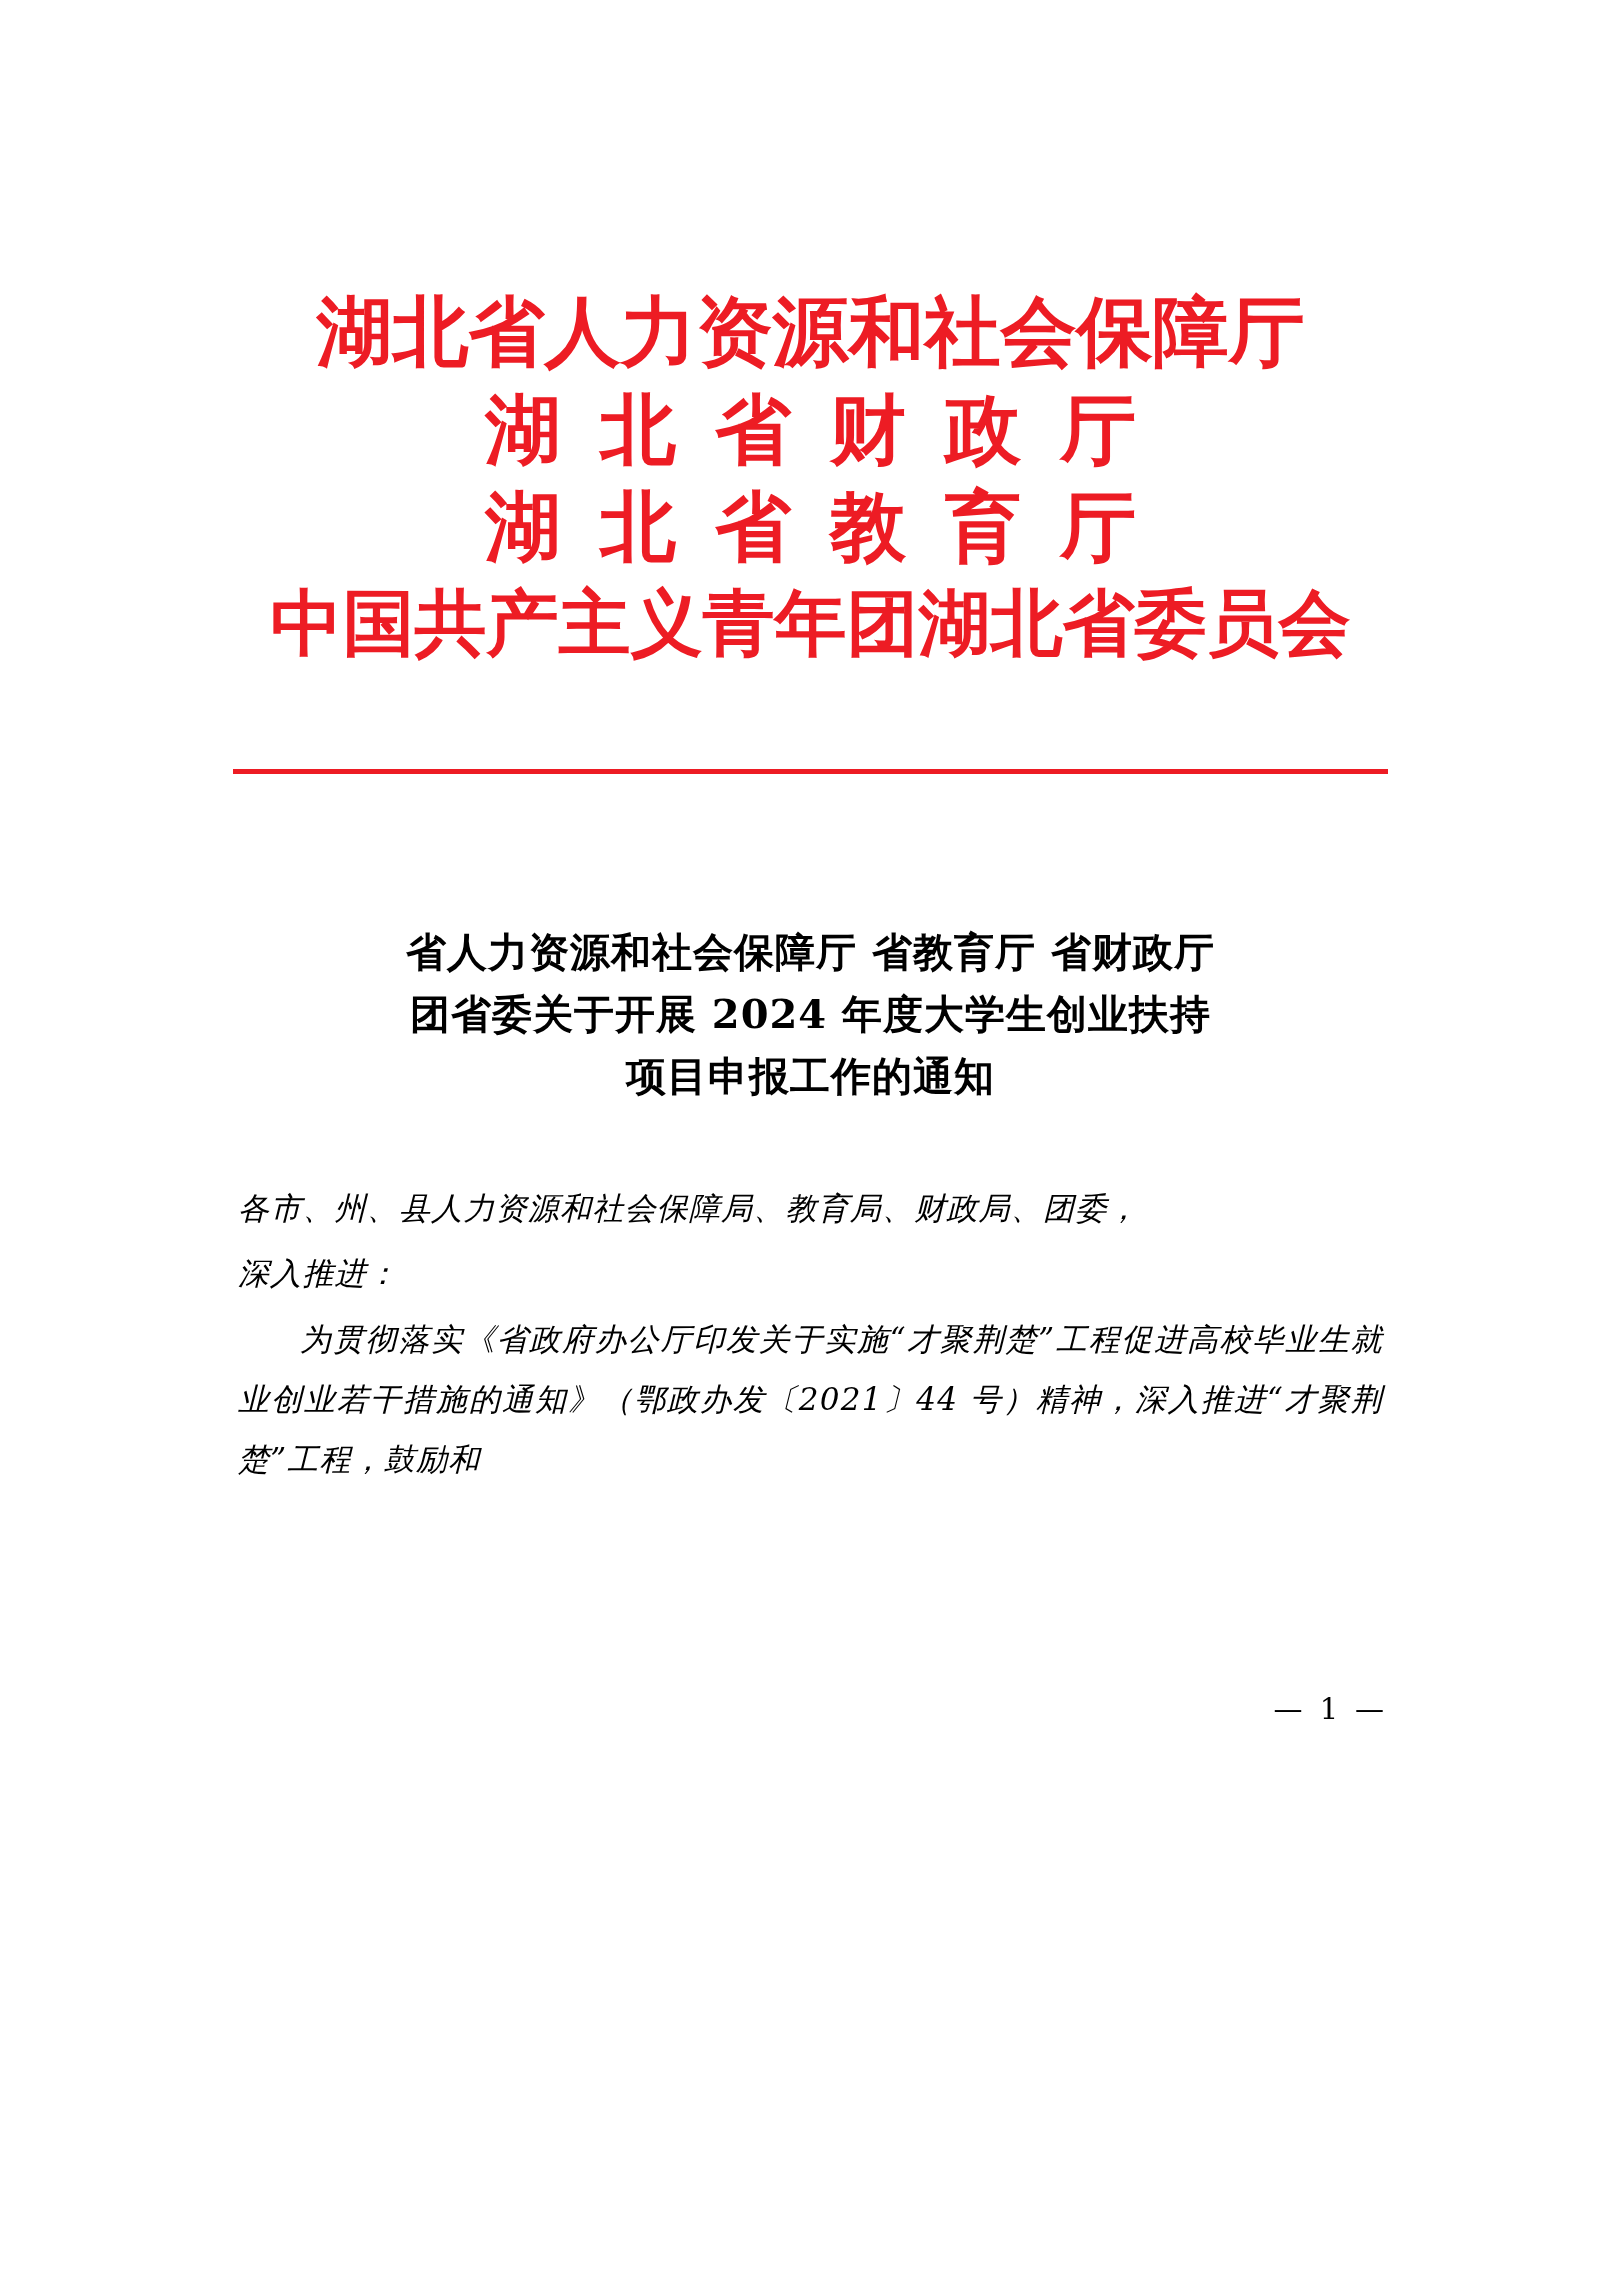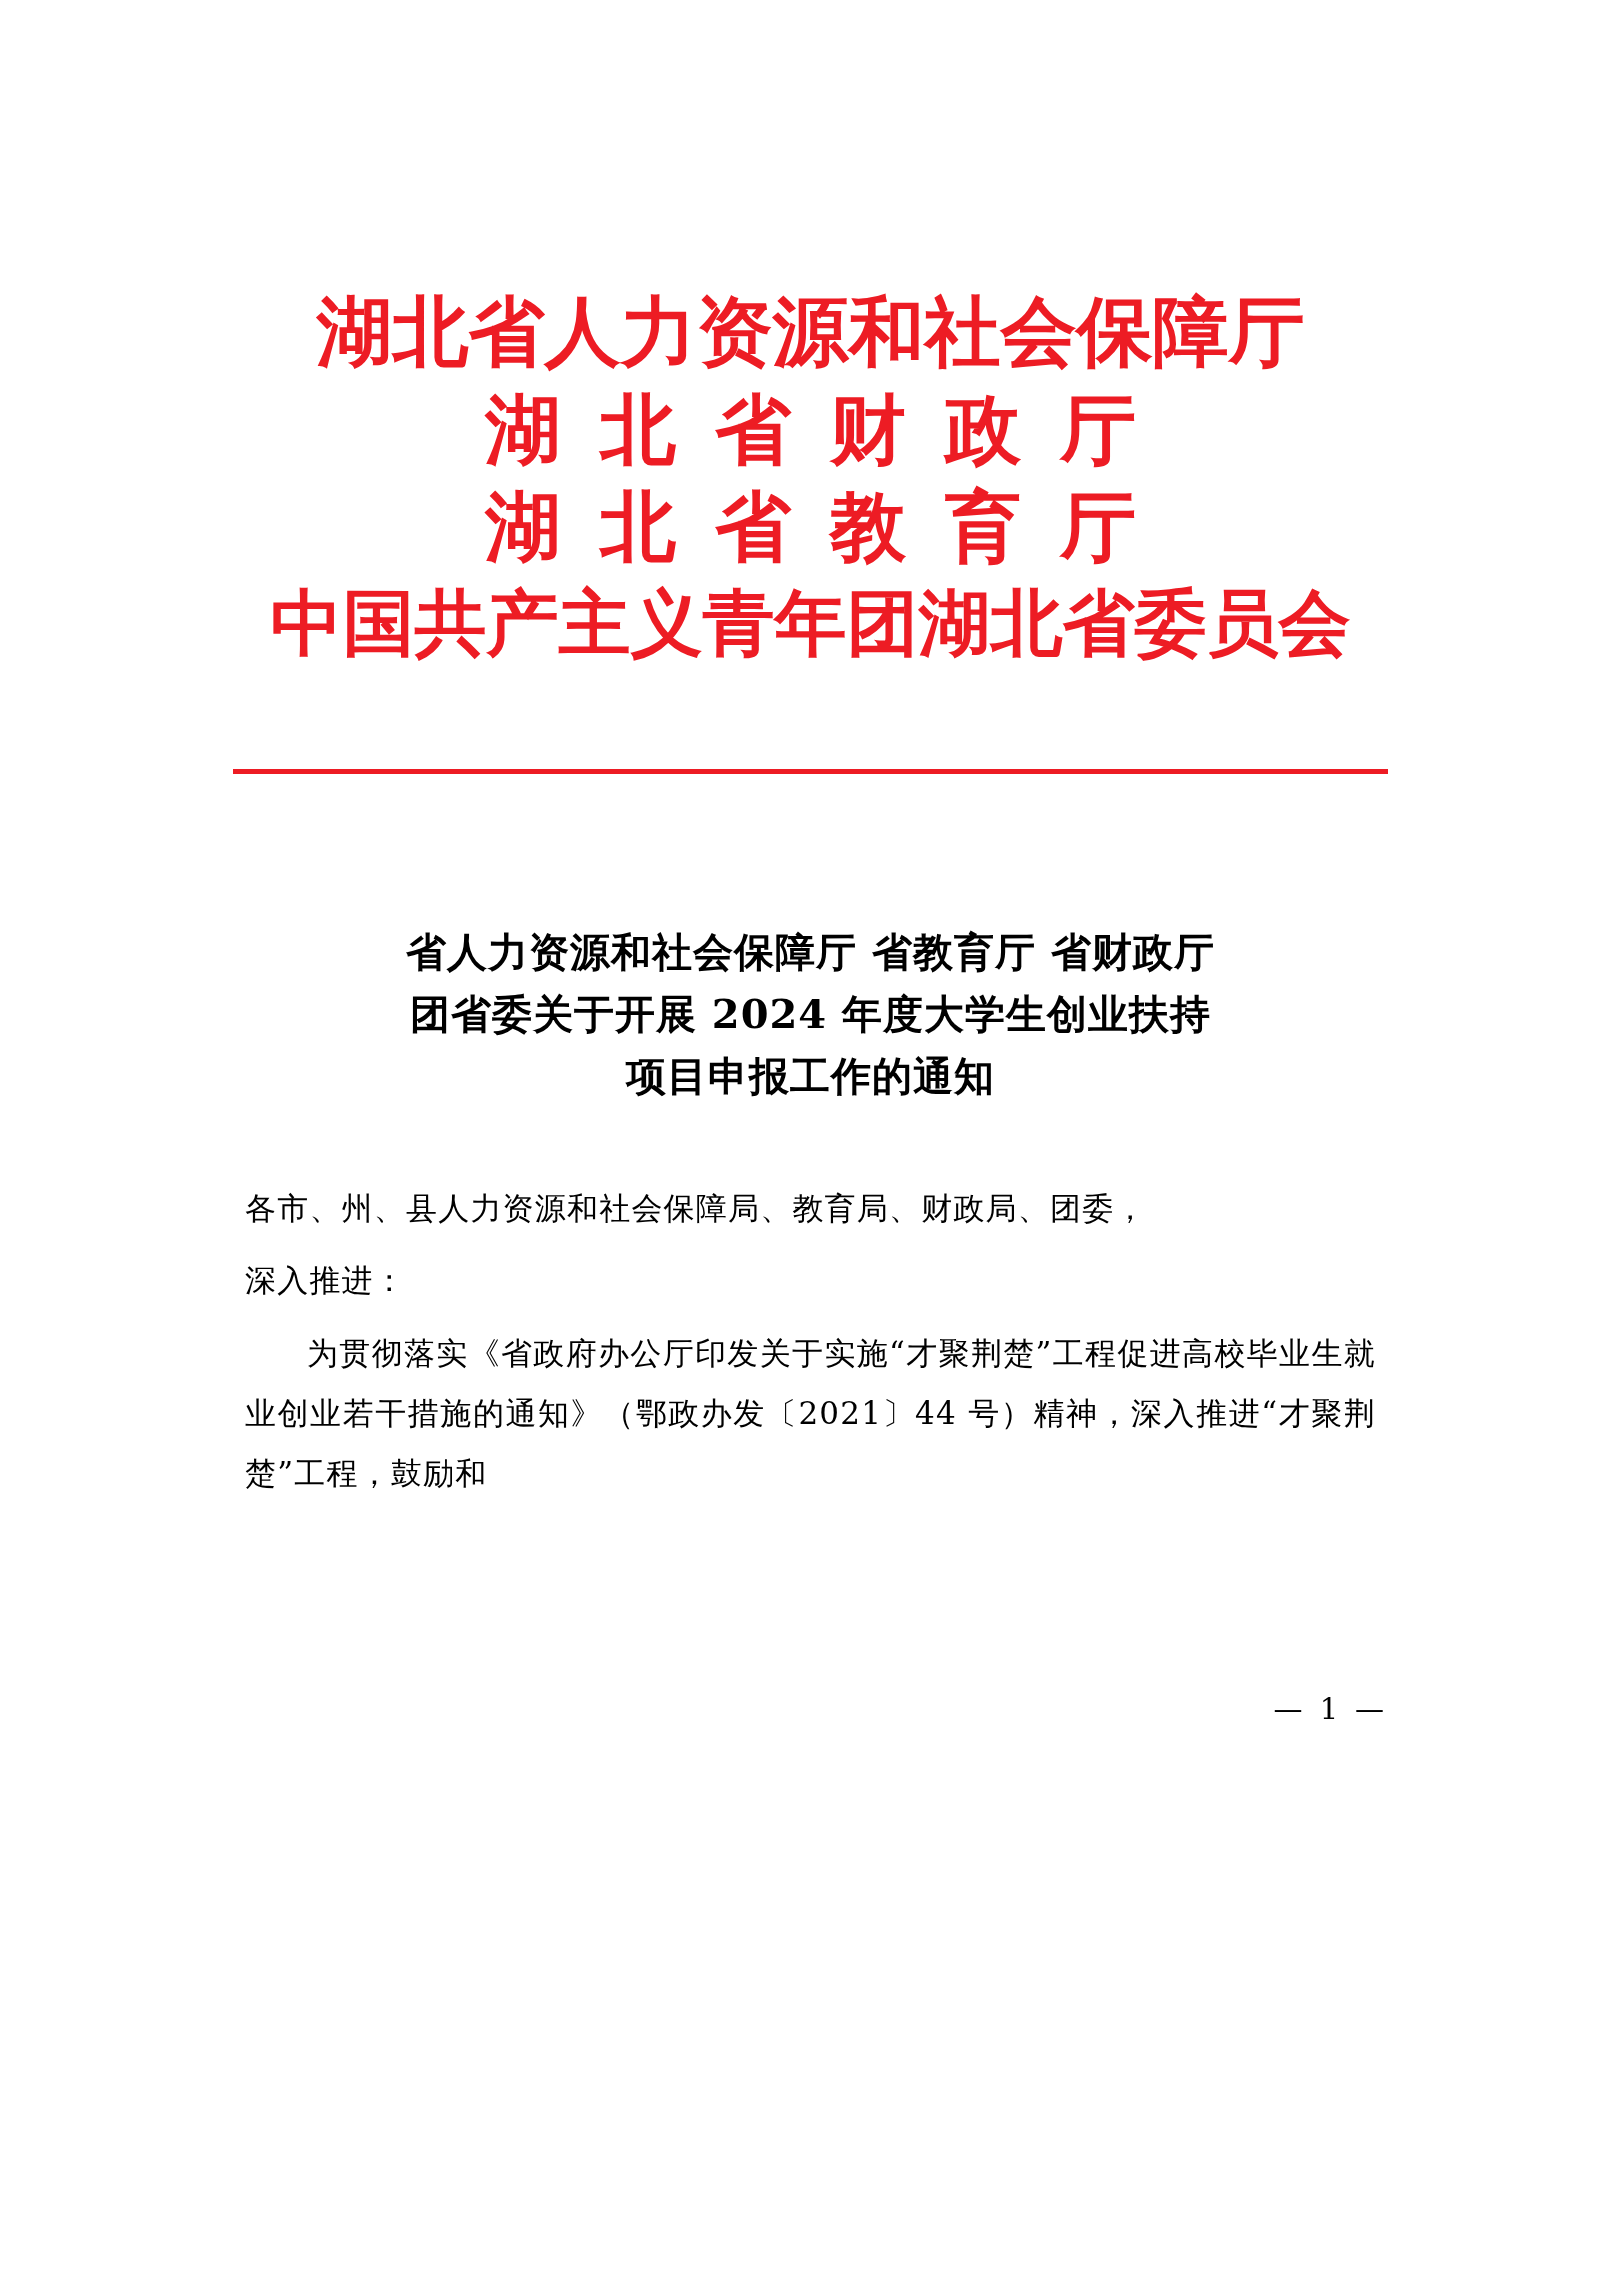--- a/index.html
+++ b/index.html
@@ -87,21 +87,22 @@
   
   .body-text {
     margin-top: 71px;
     font-family: "DejaVu Serif", "Liberation Serif", serif;
     font-size: 31px;
     line-height: 1.95;
     letter-spacing: 1.2px;
     text-align: justify;
   }
   .body-text p {
-    margin: 12px;
+    margin: 5px;
+    font-style: italic;
   }
   .body-text p.indent {
     text-indent: 2em;
   }
 
   
   .page-number {
     position: absolute;
     bottom: 116px;
     right: 233px;

